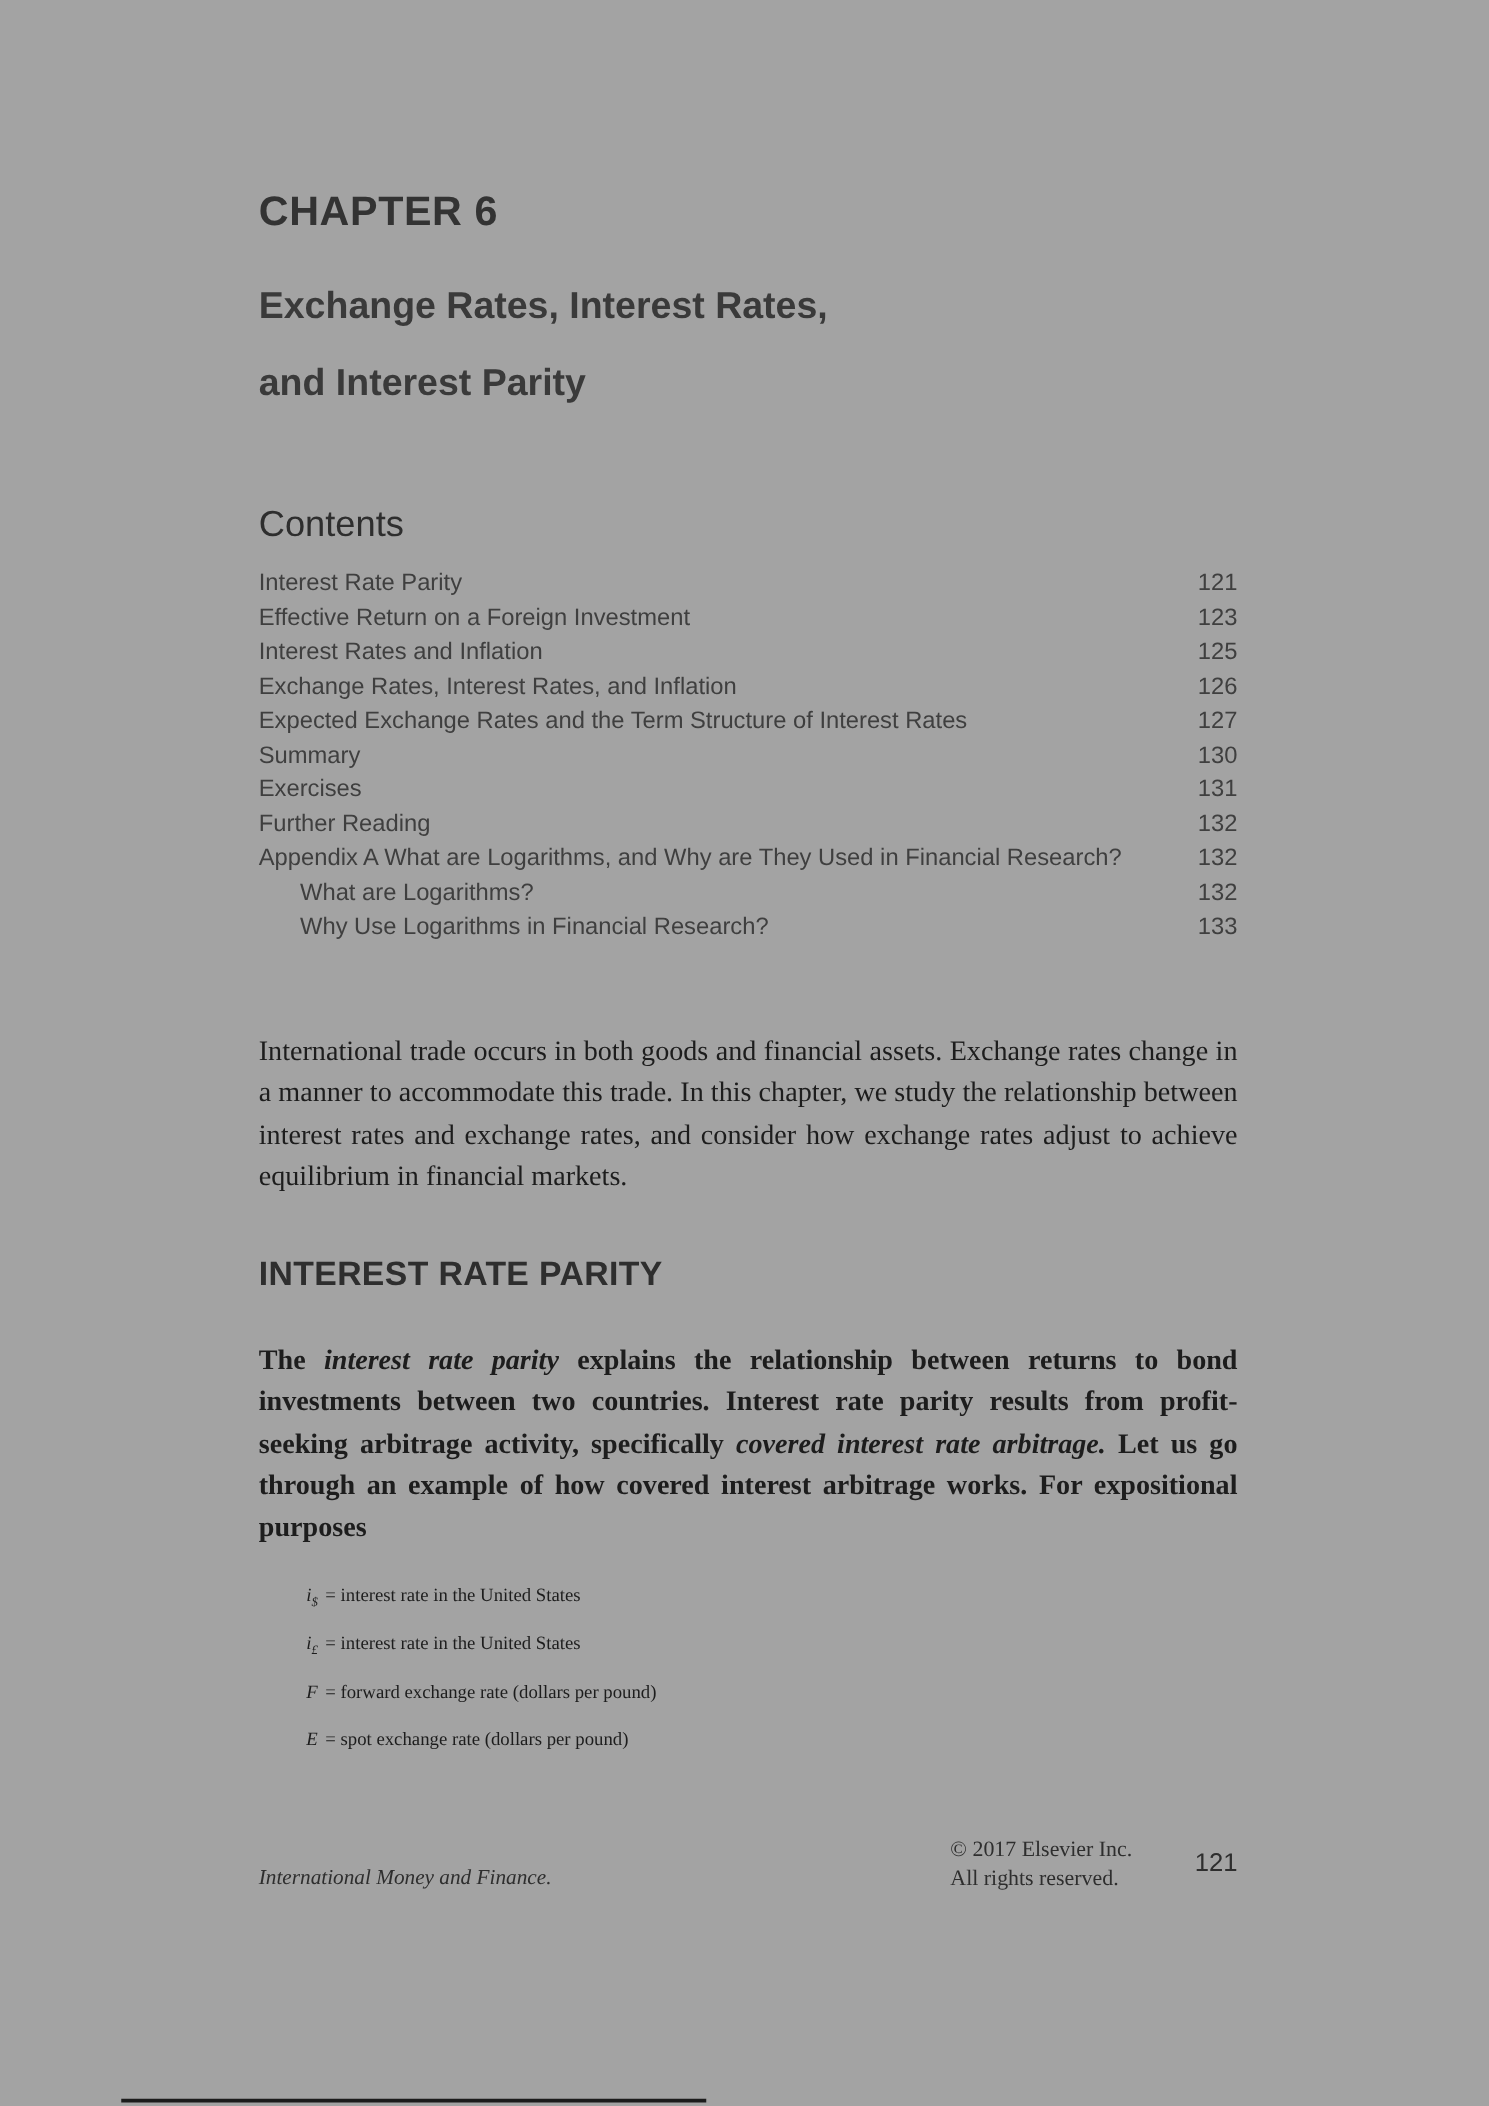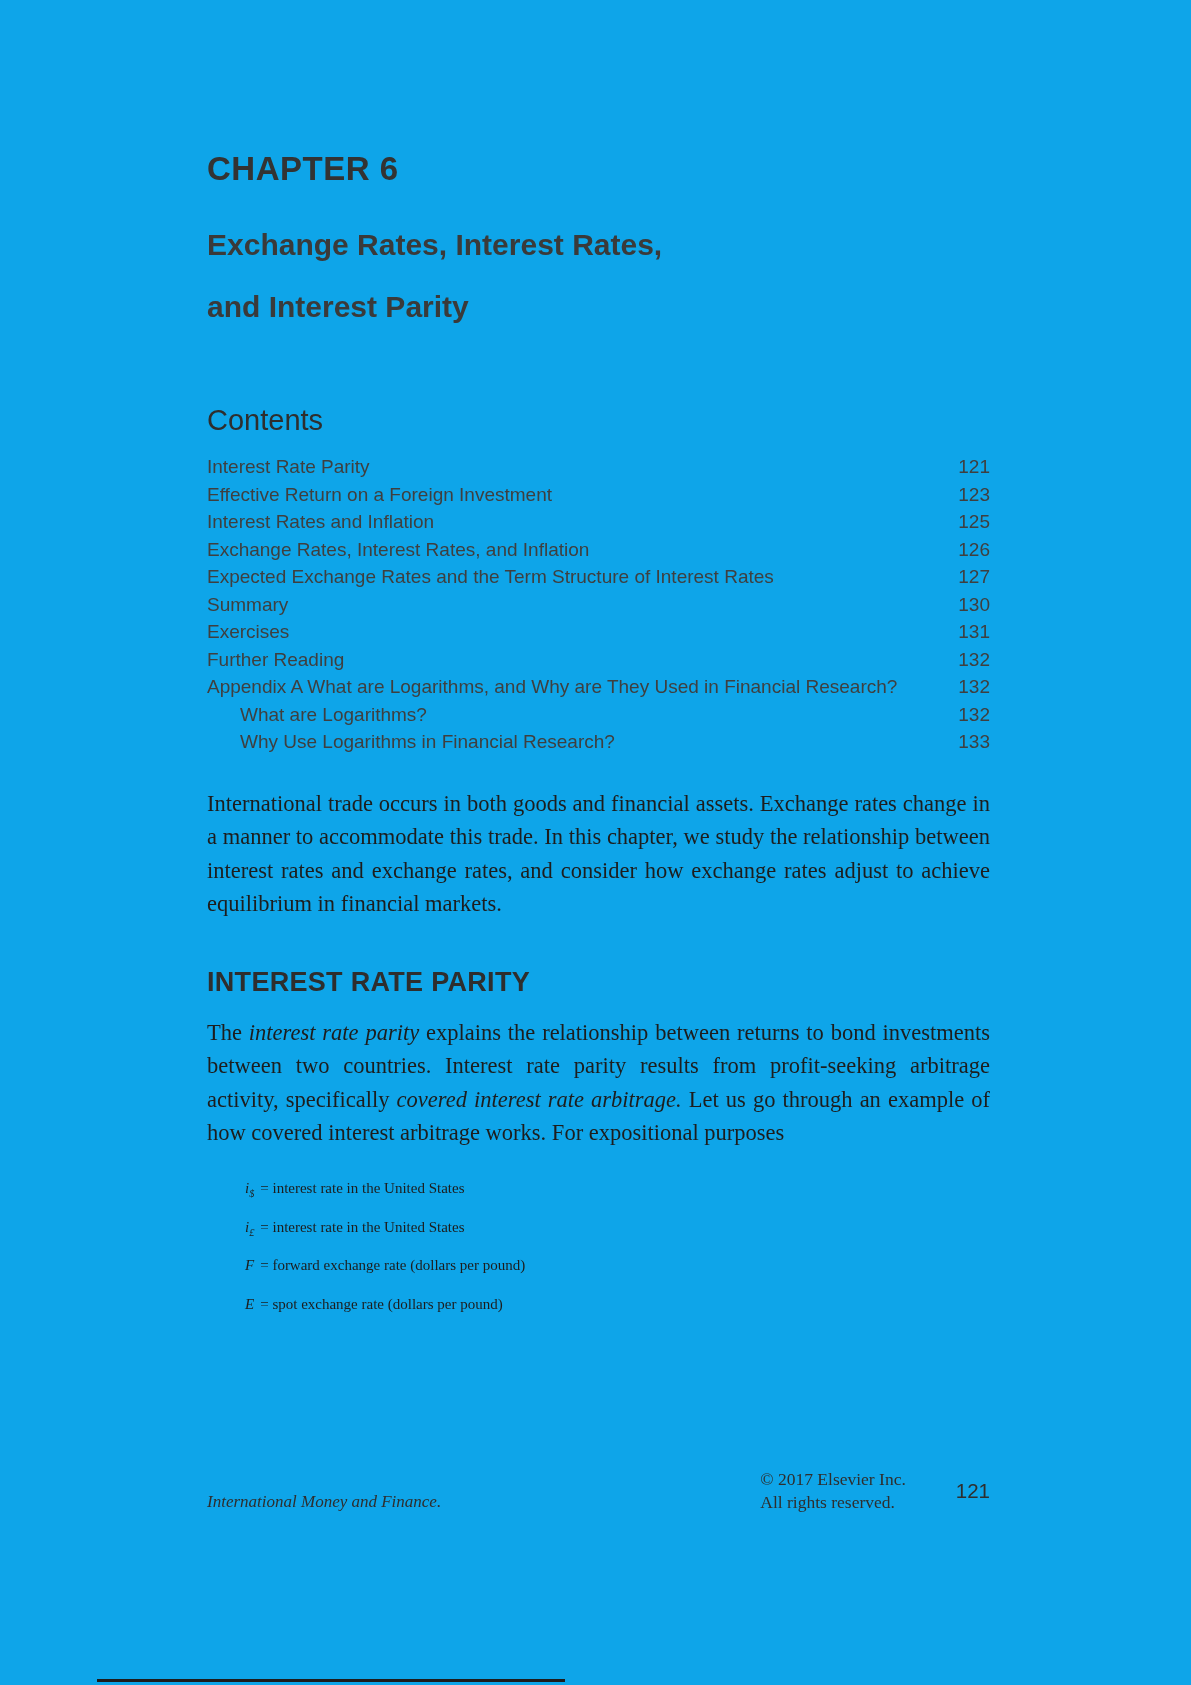--- a/index.html
+++ b/index.html
@@ -1,20 +1,20 @@
 <!DOCTYPE html>
 <html><head>
 <meta charset="utf-8">
 <style>
   html,body { margin:0; padding:0; background:#e9e9e9; }
   .page {
     position:relative;
     width:1191px; height:1685px;
     margin:0 auto;
-    background:#0ea5e9;
+    background:#a3a3a3;
     font-family:"Liberation Sans", sans-serif;
     color:#2e2e2e;
     overflow:hidden;
   }
   .content {
     position:absolute;
     left:207px; top:0;
     width:783px;
   }
   .chapter-label {
@@ -51,30 +51,30 @@
   .toc-label { white-space:nowrap; }
   .toc-row.indent .toc-label { padding-left:33px; }
   .toc-page { margin-left:12px; }
   .body-serif {
     font-family:"Liberation Serif", serif;
     font-size:22.5px;
     line-height:33.5px;
     color:#1d1d1d;
     text-align:justify;
   }
-  .intro-para { margin-top:31px; }
+  .intro-para { margin-top:68px; }
   .section-heading {
     margin-top:46px;
     font-size:27px;
     font-weight:700;
     letter-spacing:0.3px;
     color:#2e2e2e;
     font-family:"Liberation Sans", sans-serif;
   }
-  .section-para { margin-top:18px; }
+  .section-para { margin-top:36px;font-weight:bold; }
   .italic { font-style:italic; }
   .definitions {
     margin-left:38px;
   }
   .def-line {
     font-family:"Liberation Serif", serif;
     font-size:15px;
     line-height:33.5px;
     color:#1d1d1d;
   }

